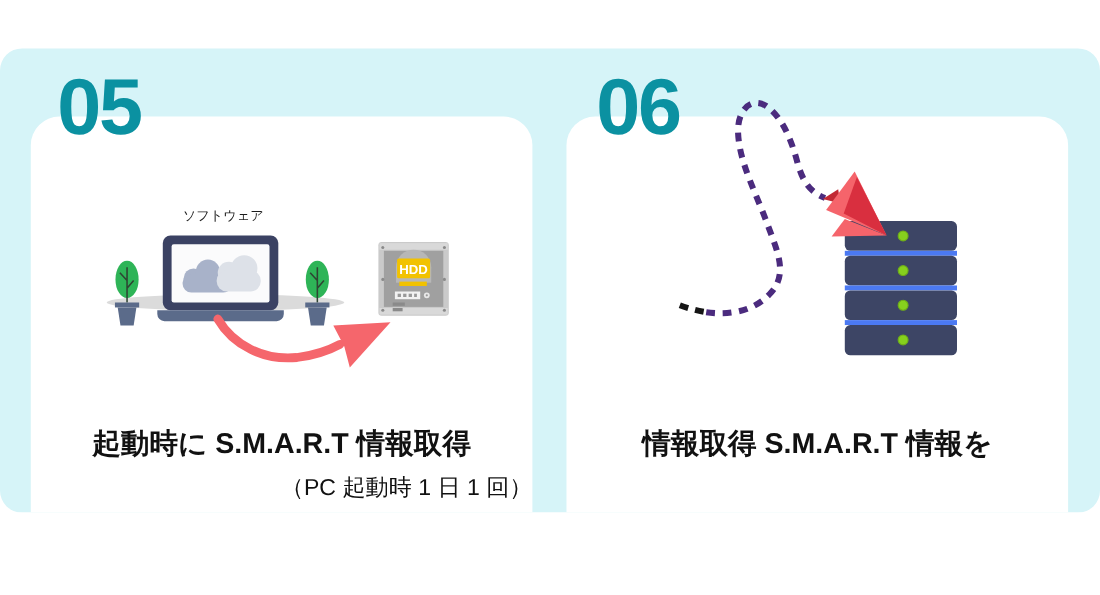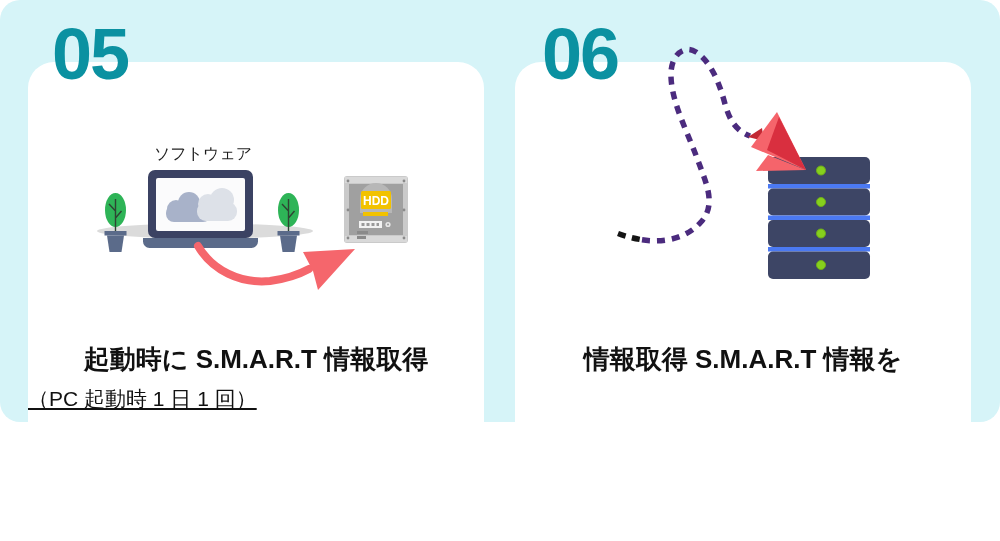--- a/index.html
+++ b/index.html
@@ -1,44 +1,45 @@
 <!DOCTYPE html>
 <html><head>
 <meta charset="utf-8">
 <style>
   html,body{margin:0;padding:0;background:#ffffff;}
   .canvas{
     position:relative;width:1000px;height:422px;background:#d6f4f8;
     border-radius:20px;overflow:hidden;
     font-family:"Liberation Sans","DejaVu Sans",sans-serif;
+    margin-top:44px;
   }
   .card{
     position:absolute;top:62px;width:456px;height:443px;
     background:#ffffff;border-radius:26px;
   }
   .card-1{left:28px;}
   .card-2{left:515px;}
   .step-number{
     position:absolute;top:18px;
     font-size:72px;font-weight:800;line-height:72px;
     color:#0b91a1;letter-spacing:-2px;z-index:3;
   }
   .num-1{left:52px;}
   .num-2{left:542px;text-align:right;}
   .software-label{
     position:absolute;top:82px;left:75px;width:200px;
-    text-align:center;font-size:16px;font-weight:500;color:#1c1c1c;
+    text-align:center;font-size:12px;font-weight:500;color:#1c1c1c;
   }
   .caption-title{
     position:absolute;top:280px;left:0;right:0;text-align:center;
     font-size:26px;font-weight:700;color:#111111;
   }
   .caption-sub{
-    position:absolute;top:323px;left:0;right:0;text-align:left;
-    font-size:21px;font-weight:500;color:#111111;text-decoration:underline;
+    position:absolute;top:323px;left:0;right:0;text-align:right;
+    font-size:21px;font-weight:500;color:#111111;
   }
   .caption-sub.bold{font-size:26px;font-weight:700;}
   .art{position:absolute;left:0;top:0;width:1000px;height:541px;pointer-events:none;z-index:2;}
 </style>
 </head>
 <body>
 
 <div class="canvas">
 
   <div class="step-number num-1">05</div>

